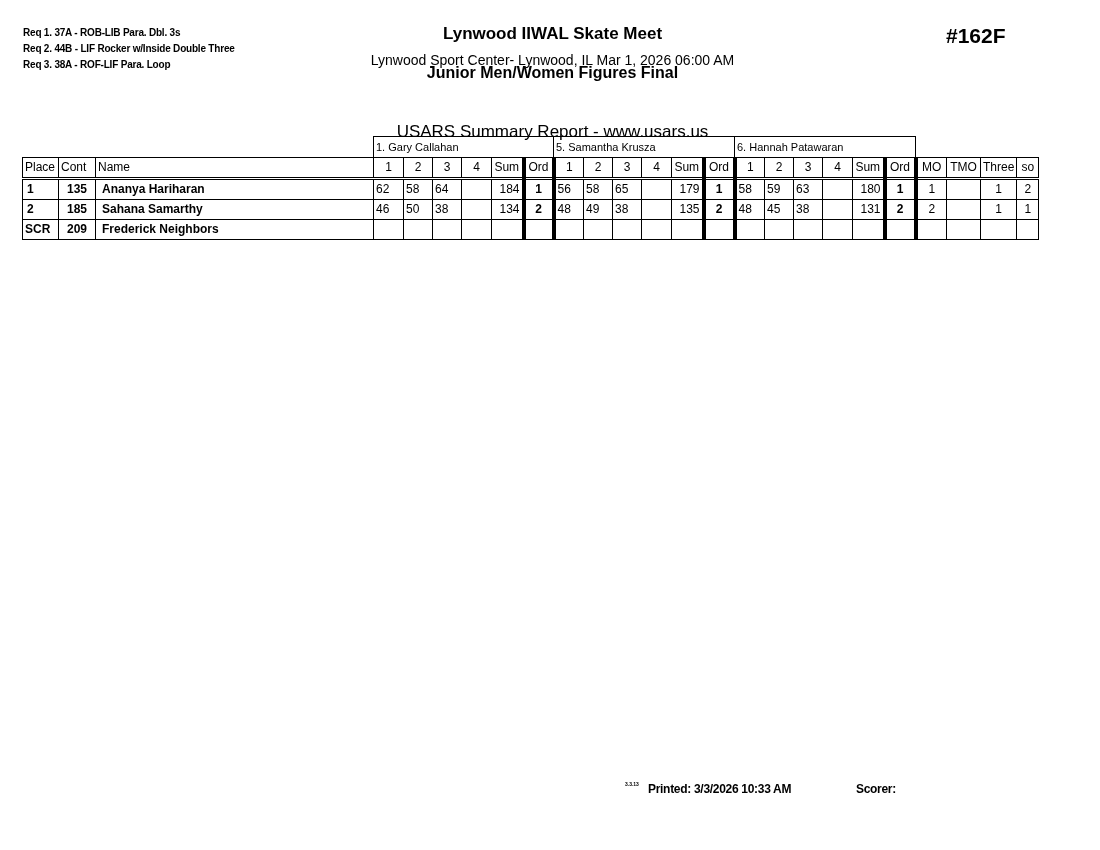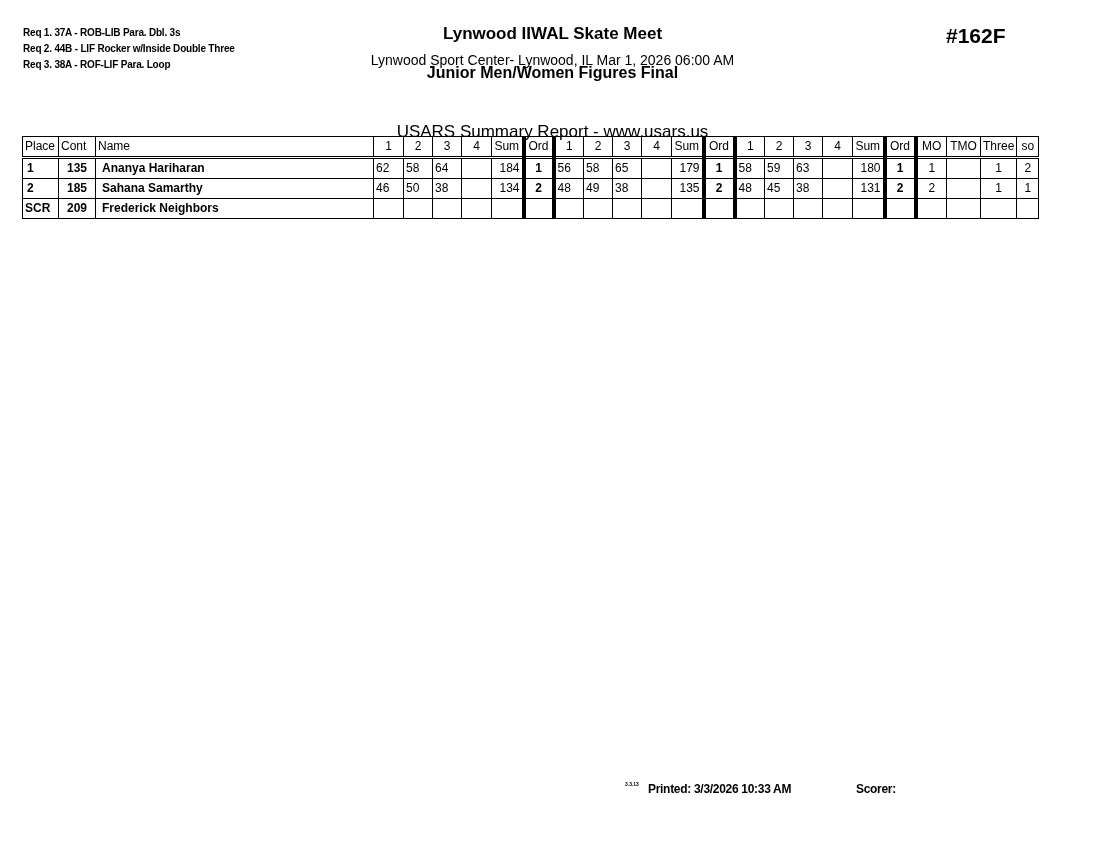--- a/index.html
+++ b/index.html
@@ -63,20 +63,27 @@
       <col style="width:29px">
       <col style="width:30px">
       <col style="width:32px">
       <col style="width:31px">
     <col style="width:31px">
       <col style="width:34px">
       <col style="width:31px">
       <col style="width:22px">
   </colgroup>
   <tbody>
+      <tr class="judge-row">
+    <td class="blank" colspan="3"></td>
+    <td colspan="6">1.  Gary  Callahan</td>
+    <td colspan="6">5.  Samantha Krusza</td>
+    <td colspan="6">6.  Hannah  Patawaran</td>
+    <td class="blank" colspan="4"></td>
+  </tr>
   <tr class="head">
     <td>Place</td>
     <td>Cont</td>
     <td>Name</td>
 
     <td class="c">1</td>
     <td class="c">2</td>
     <td class="c">3</td>
     <td class="c">4</td>
     <td class="c thick-r">Sum</td>

